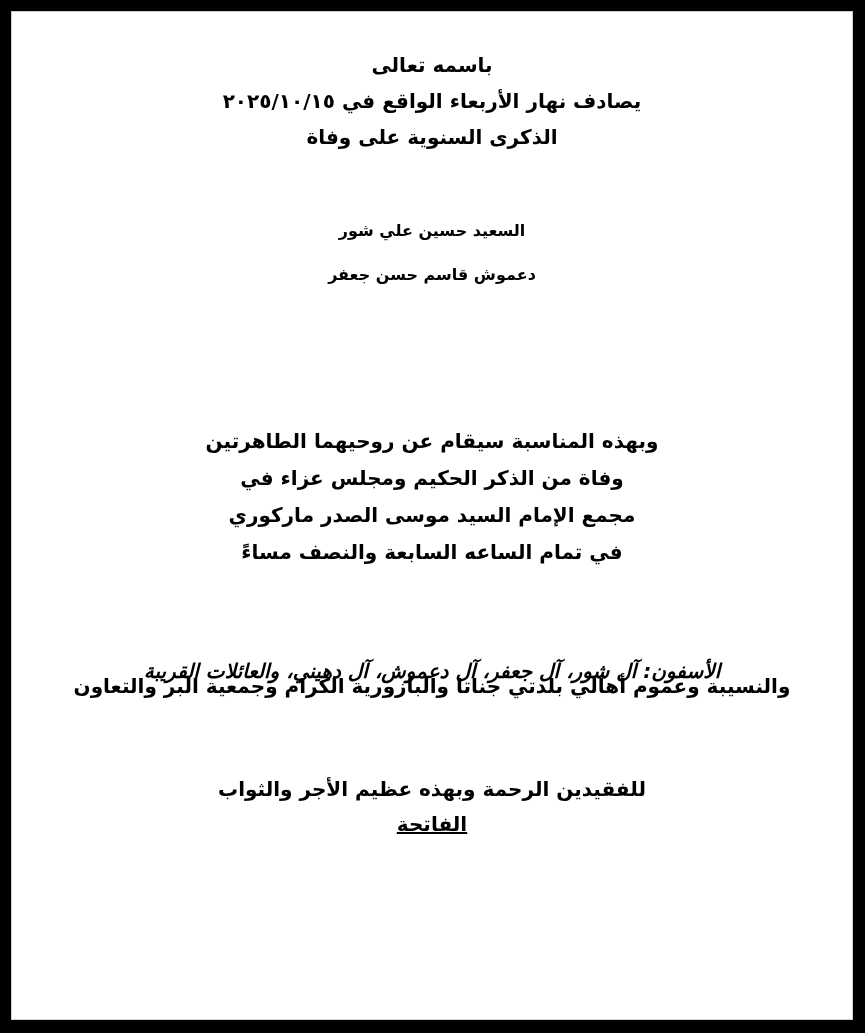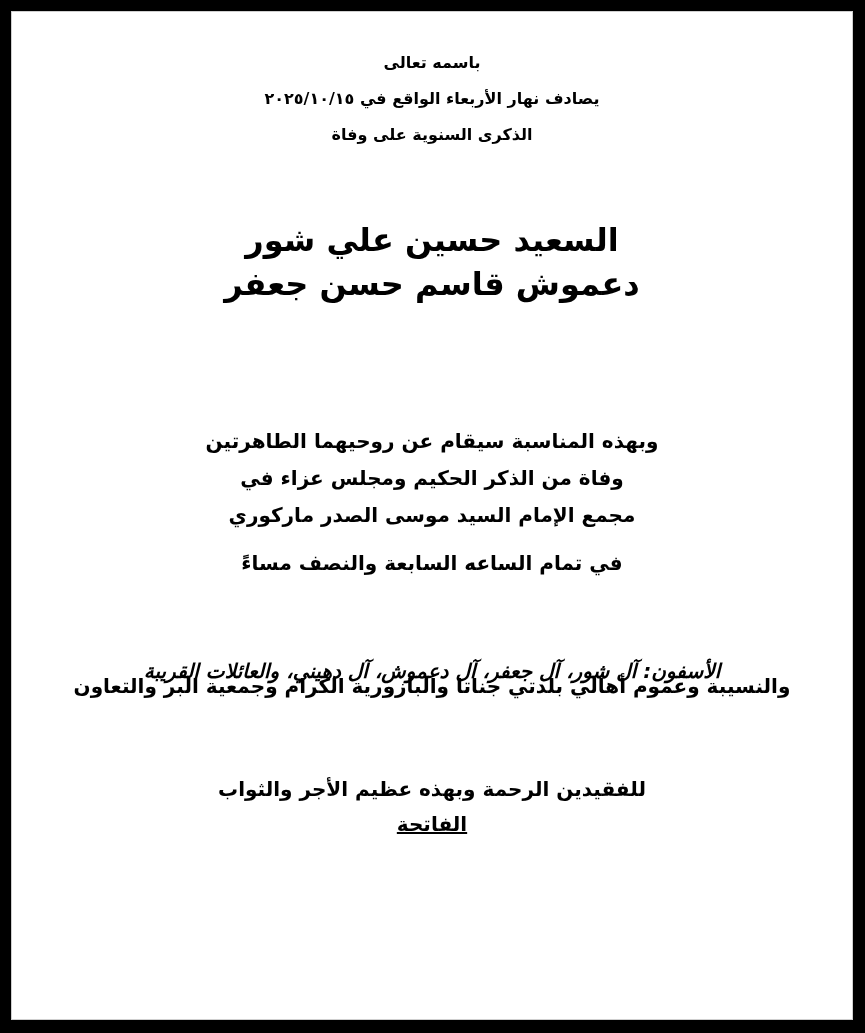--- a/index.html
+++ b/index.html
@@ -29,22 +29,22 @@
       color: #000;
       text-align: center;
     }
     .line {
       position: absolute;
       left: 0;
       width: 100%;
       white-space: nowrap;
       text-align: center;
     }
-    .header .line { font-size: 16px; }
-    .names .line { font-size: 32px; }
+    .header .line { font-size: 20px; }
+    .names .line { font-size: 16px; }
     .body-text .line { font-size: 20px; }
     .mourners .line { font-size: 20px; }
     .closing .line { font-size: 20px; }
   </style>
 </head>
 <body>
 
 <div class="frame">
   <div class="doc">
 
@@ -56,21 +56,21 @@
 
     <div class="names">
       <div class="line" style="top:210px;">السعيد حسين علي شور</div>
       <div class="line" style="top:254px;">دعموش قاسم حسن جعفر</div>
     </div>
 
     <div class="body-text">
       <div class="line" style="top:418px;">وبهذه المناسبة سيقام عن روحيهما الطاهرتين</div>
       <div class="line" style="top:455px;">وفاة من الذكر الحكيم ومجلس عزاء في</div>
       <div class="line" style="top:492px;">مجمع الإمام السيد موسى الصدر ماركوري</div>
-      <div class="line" style="top:540px;">في تمام الساعه السابعة والنصف مساءً</div>
+      <div class="line" style="top:529px;">في تمام الساعه السابعة والنصف مساءً</div>
     </div>
 
     <div class="mourners">
       <div class="line" style="top:648px;font-style:italic;">الأسفون: آل شور، آل جعفر، آل دعموش، آل دهيني، والعائلات القريبة</div>
       <div class="line" style="top:663px;">والنسيبة وعموم أهالي بلدتي جناتا والبازورية الكرام وجمعية البر والتعاون</div>
     </div>
 
     <div class="closing">
       <div class="line" style="top:766px;">للفقيدين الرحمة وبهذه عظيم الأجر والثواب</div>
       <div class="line" style="top:801px;text-decoration:underline;">الفاتحة</div>

